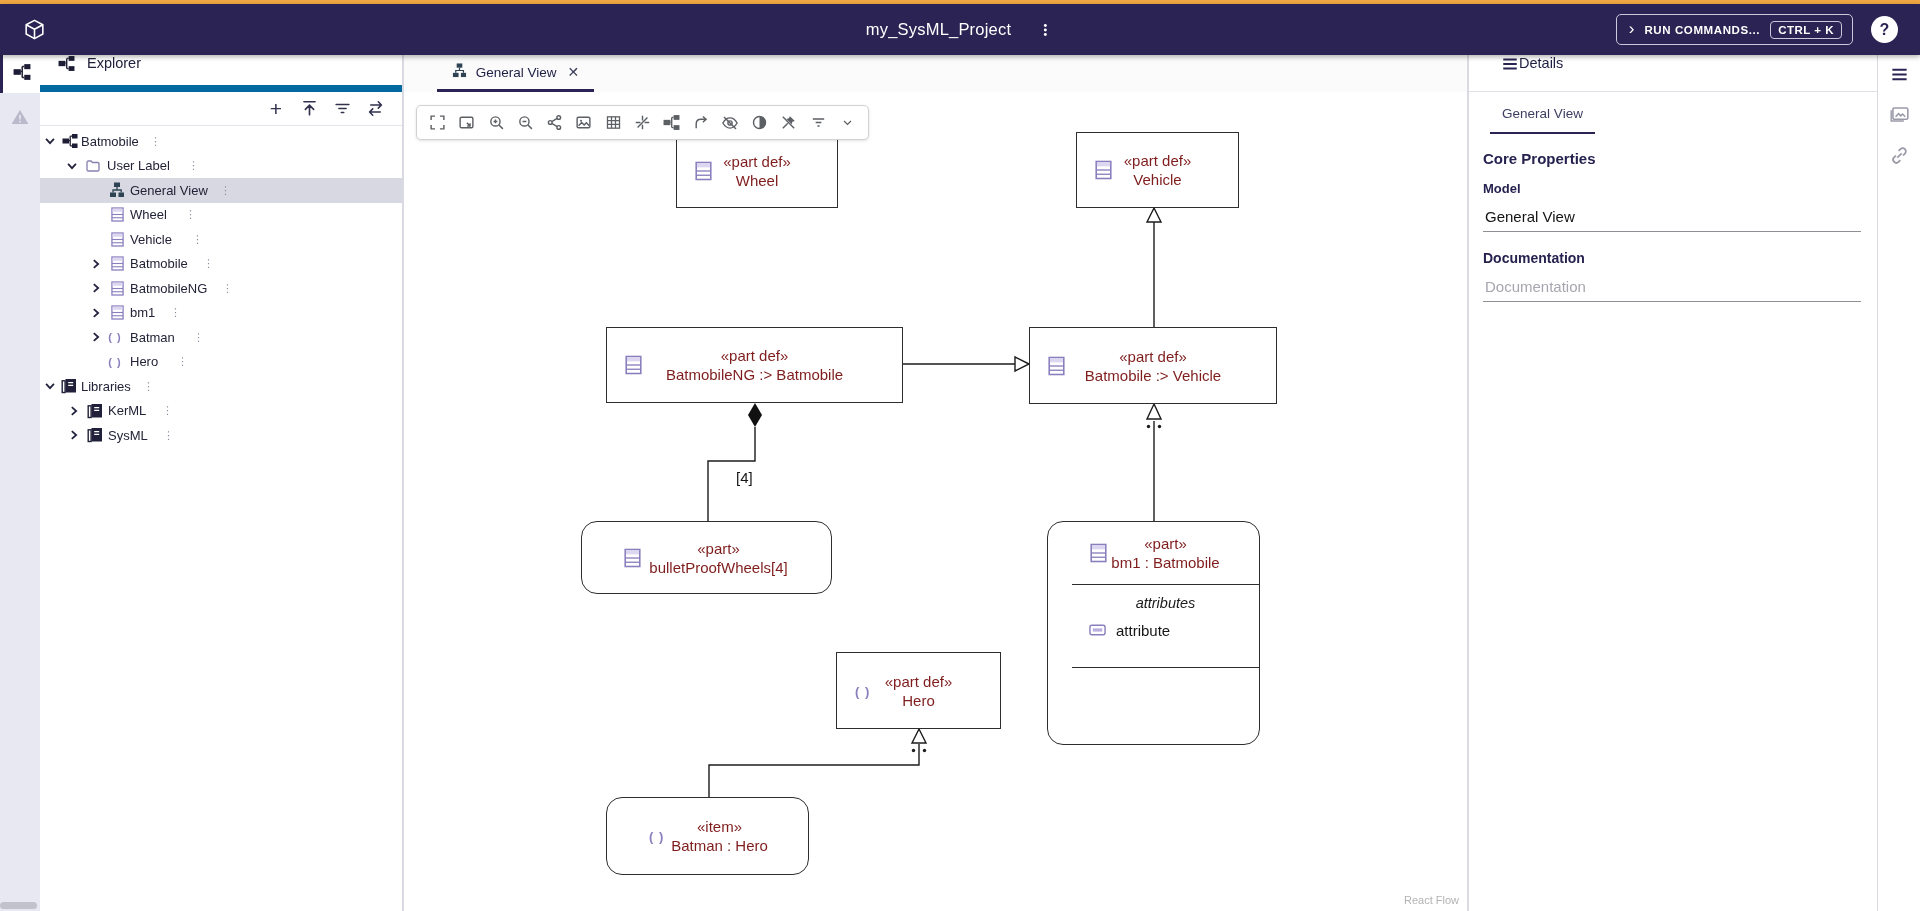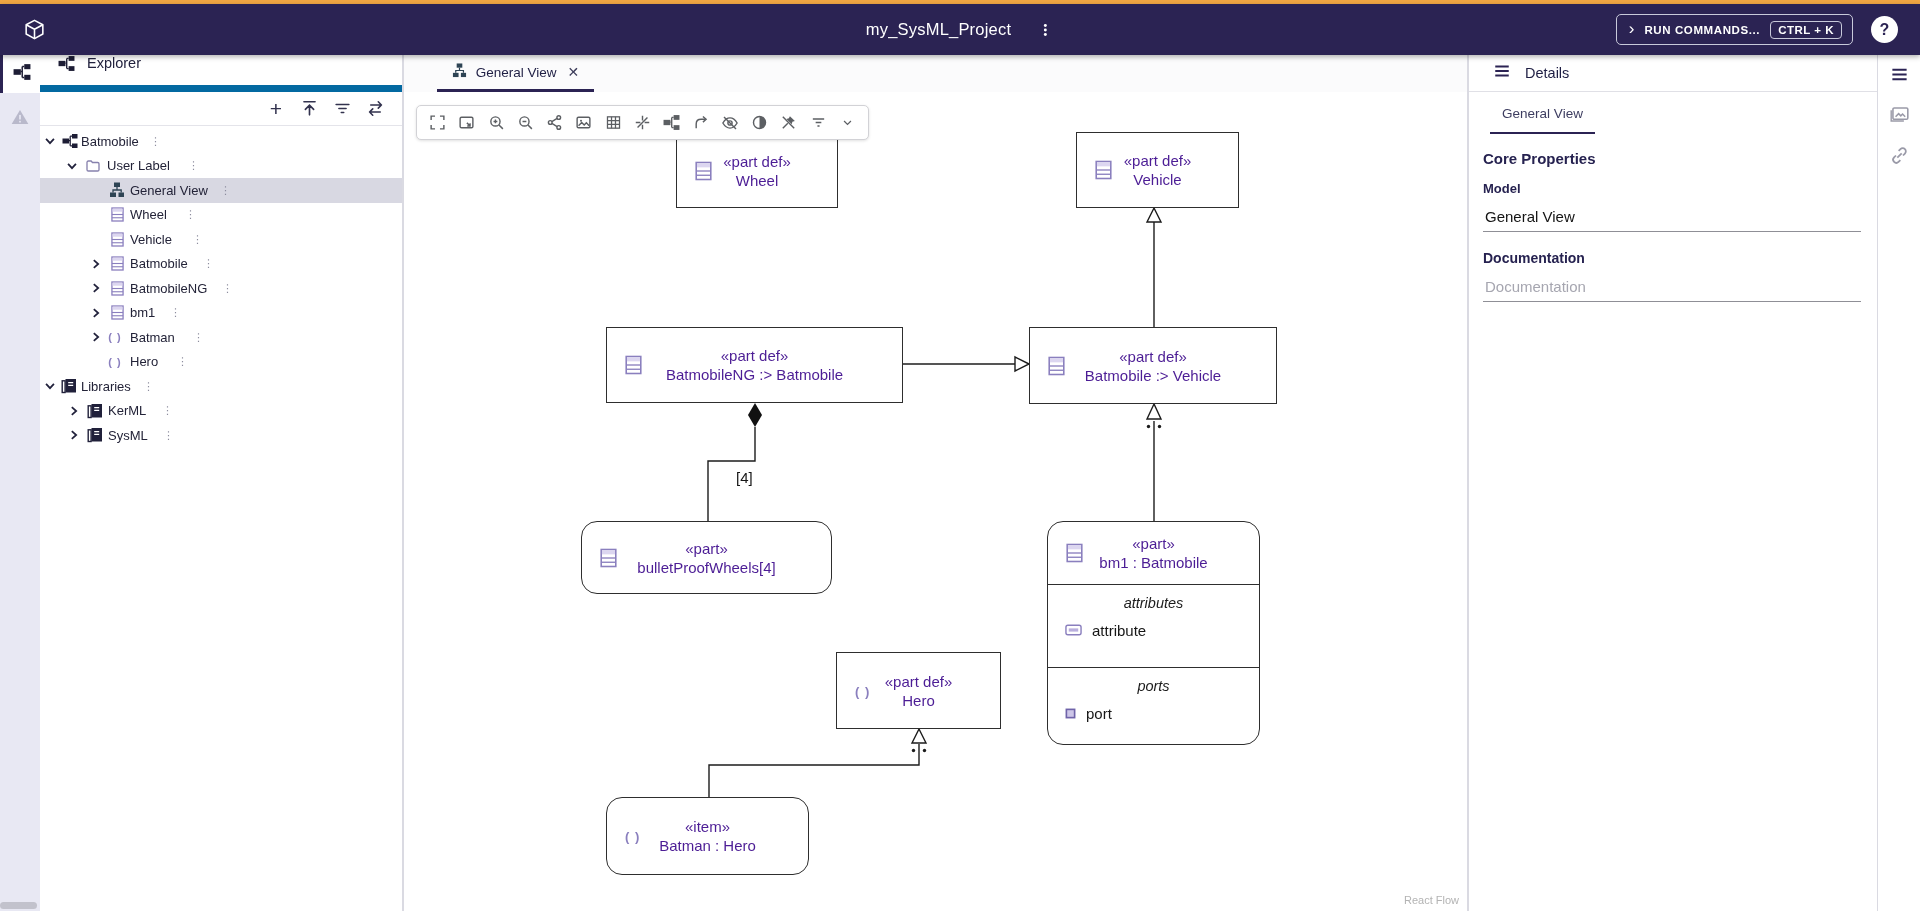--- a/index.html
+++ b/index.html
@@ -53,35 +53,35 @@
   .tab-close { font-size:14px; color:#3c3c5a; cursor:pointer; margin-left:2px; }
   .canvas { position:relative; flex:1; background:#ffffff; overflow:hidden; }
   .edges { position:absolute; left:0; top:0; pointer-events:none; }
 
   
   .dtoolbar { position:absolute; left:12px; top:13px; width:453px; height:35px; background:#ffffff; border:1px solid #d2d2d6; border-radius:5px; box-shadow:0 1px 3px rgba(0,0,0,.12); display:flex; align-items:center; justify-content:space-around; padding:0 6px; z-index:20; }
   .dtool { width:26px; height:26px; display:flex; align-items:center; justify-content:center; cursor:pointer; color:#5c5f63; }
 
   
   .node { position:absolute; background:#ffffff; border:1.6px solid #2e2e2e; z-index:5; }
-  .node.round { border-radius:16px; }
+  .node.round { border-radius:16px;padding-left:24px; }
   .nbody { width:100%; height:100%; display:flex; align-items:center; justify-content:center; position:relative; }
   .nicon { position:absolute; left:18px; top:50%; transform:translateY(-50%); display:flex; }
-  .ntext { text-align:center; font-size:15px; color:#4c1d95; line-height:19px; }
+  .ntext { text-align:center; font-size:15px; color:#7f1d1d; line-height:19px; }
   .nheader { height:63px; border-bottom:1.6px solid #2e2e2e; display:flex; align-items:center; justify-content:center; position:relative; }
   .ncomp { position:relative; }
   .ncomp.bordered { border-bottom:1.6px solid #2e2e2e; }
   .comp-title { text-align:center; font-style:italic; font-size:14.5px; color:#1c1c1c; padding-top:10px; }
   .comp-item { display:flex; align-items:center; gap:10px; padding-left:17px; margin-top:11px; font-size:15px; color:#161616; }
   .edge-label { position:absolute; font-size:15px; color:#161616; z-index:6; }
   .attribution { position:absolute; right:8px; bottom:5px; font-size:11px; color:#b3b3b3; z-index:6; }
 
   
   .details { width:410px; background:#ffffff; border-left:2px solid #dadae2; flex:none; }
-  .det-header { height:37px; display:flex; align-items:center; gap:14px; padding-left:24px; border-bottom:1px solid #e0e0e6; }
+  .det-header { height:37px; display:flex; align-items:flex-start; padding-left:32px; border-bottom:1px solid #e0e0e6; }
   .det-title { font-size:14.5px; color:#1f1f44; }
   .det-tab { margin:12px 0 0 21px; width:105px; text-align:center; padding-bottom:10px; border-bottom:2.5px solid #2b2353; cursor:pointer; }
   .det-tab-label { font-size:13.5px; color:#3d3d60; }
   .det-body { padding:16px 16px 0 14px; }
   .det-h1 { font-size:15px; font-weight:bold; color:#262250; margin-bottom:14px; }
   .det-h2 { font-size:13px; font-weight:bold; color:#262250; margin-bottom:10px; }
   .det-input { width:100%; border:none; outline:none; border-bottom:1px solid #8f8f96; font-size:15px; color:#141414; padding:2px 0 6px 2px; font-family:"Liberation Sans",sans-serif; background:transparent; margin-bottom:18px; }
   .det-input::placeholder { color:#a6a6b0; }
 
   
@@ -618,29 +618,20 @@
         <div class="ncomp bordered" style="height:83px">
           <div class="comp-title">attributes</div>
           <div class="comp-item">
             <span><svg width="17" height="12" viewBox="0 0 18 12">
                   <rect x="1" y="1" width="16" height="10" rx="2" fill="#ffffff" stroke="#8a7fbe" stroke-width="1.5"></rect>
                   <rect x="4" y="4.3" width="10" height="3.4" fill="#b9aedd"></rect>
                 </svg></span>
             <span>attribute</span>
           </div>
         </div>
-        <div class="ncomp" style="height:75px">
-          <div class="comp-title">ports</div>
-          <div class="comp-item">
-            <span><svg width="11" height="11" viewBox="0 0 12 12">
-                  <rect x="1.5" y="1.5" width="9" height="9" fill="#cdc6e8" stroke="#6f63a9" stroke-width="1.8"></rect>
-                </svg></span>
-            <span>port</span>
-          </div>
-        </div>
       </div>
 
       <div class="node" style="left:432px;top:560px;width:165px;height:77px">
         <div class="nbody">
           <span class="nicon">
               <span class="item-glyph" style="font-size:13px">( )</span>
             </span>
           <div class="ntext">
               <div>«part def»</div>
               <div>Hero</div>

